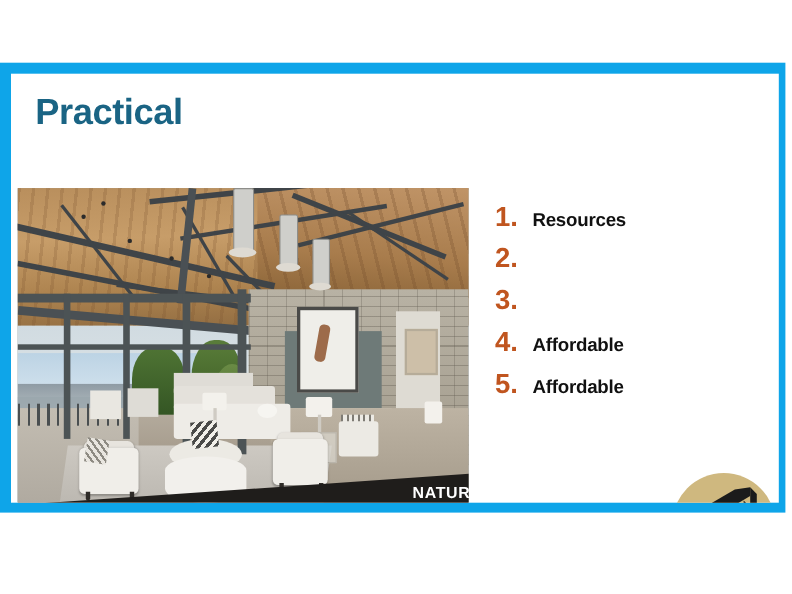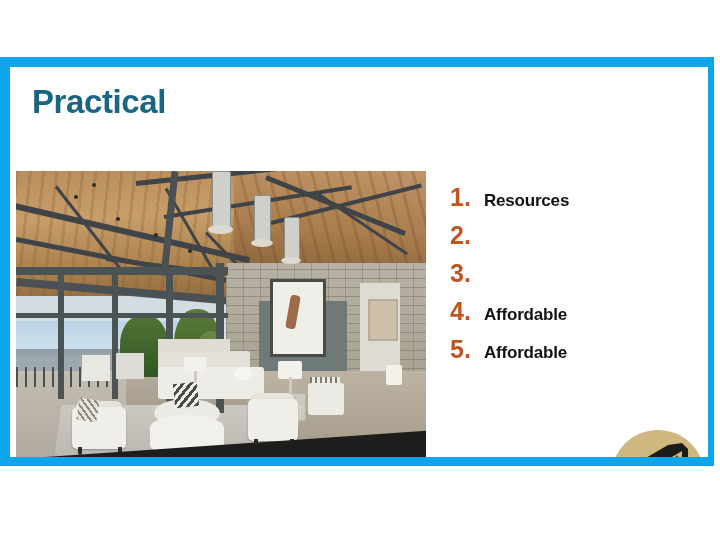--- a/index.html
+++ b/index.html
@@ -448,20 +448,21 @@
       <div class="bl-row">
         <span class="bl-num">4.</span>
         <span class="bl-label">Affordable</span>
       </div>
       <div class="bl-row">
         <span class="bl-num">5.</span>
         <span class="bl-label">Affordable</span>
       </div>
     </div>
 
+    <div id="wordmark">NATURAL STONE INSTITUTE</div>
 
     <div id="logo">
       <svg width="96" height="96" viewBox="0 0 96 96">
         <circle cx="48" cy="48" r="47" fill="#cfb87f"></circle>
         <g fill="#1b1b1b">
           <polygon points="10,44 58,16 72,14 72,22 24,50"></polygon>
           <polygon points="72,14 78,20 78,82 72,78"></polygon>
           <polygon points="18,56 62,30 70,30 70,38 30,62"></polygon>
           <polygon points="66,26 70,30 70,86 66,82"></polygon>
           <polygon points="22,66 60,44 64,44 64,52 34,70"></polygon>

